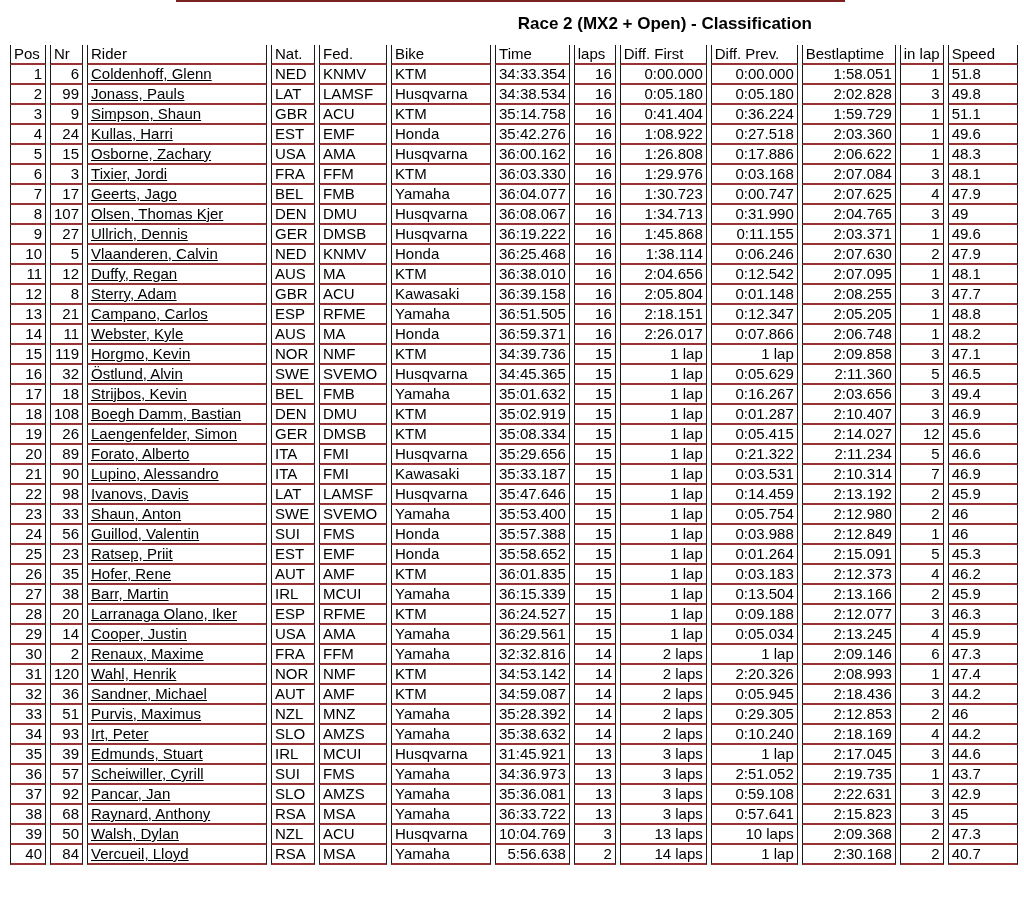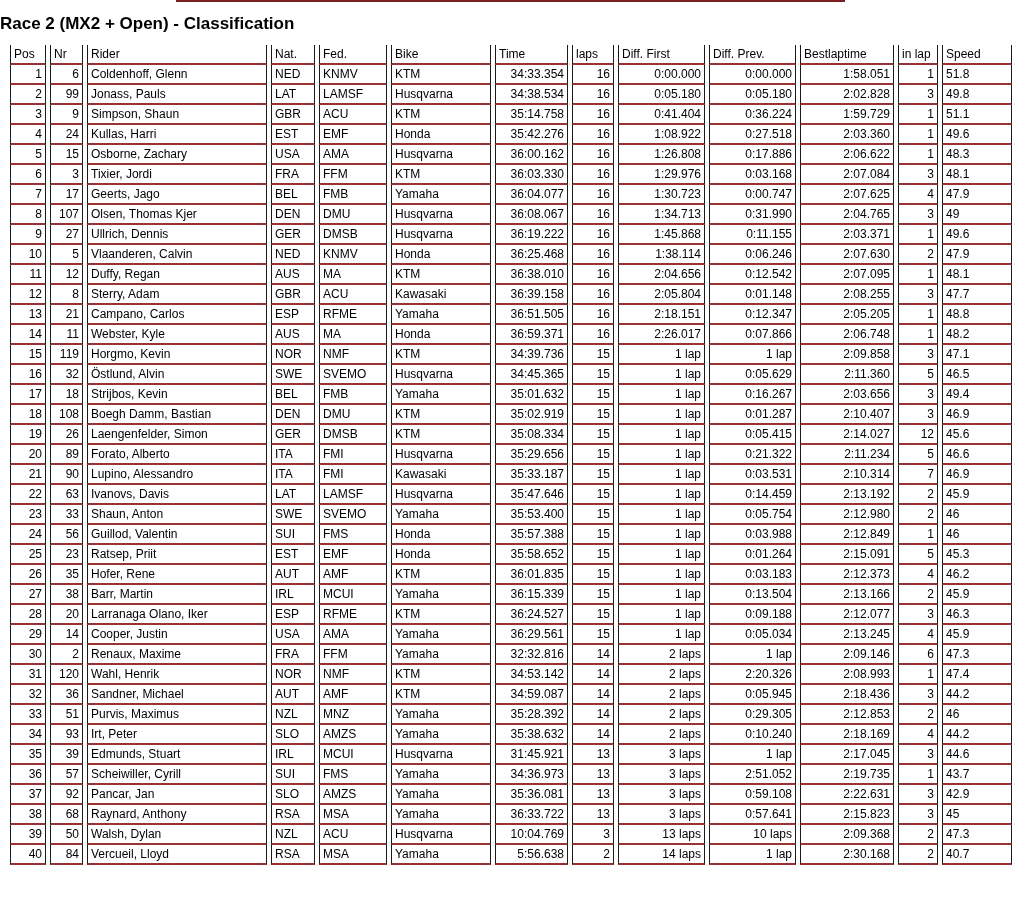--- a/index.html
+++ b/index.html
@@ -5,44 +5,44 @@
   html,body{margin:0;padding:0;background:#ffffff;}
   body{
     width:1024px;height:907px;position:relative;overflow:hidden;
     font-family:"Liberation Sans","DejaVu Sans",sans-serif;color:#000;
   }
   .top-crop-bar{
     position:absolute;top:0;left:176px;width:669px;height:2px;
     background:#7a2020;
   }
   .title-wrap{
-    position:absolute;top:14px;left:0;width:800px;text-align:left;
+    position:absolute;top:14px;left:12px;width:800px;text-align:right;
   }
   .title-wrap h1{
     margin:0;font-size:17px;font-weight:bold;letter-spacing:0;
   }
   table.classification{
     position:absolute;top:45px;left:6px;
     border-collapse:separate;border-spacing:4px 0;
-    table-layout:fixed;font-size:12px;line-height:14px;
+    table-layout:fixed;font-size:15px;line-height:14px;
   }
   table.classification th,
   table.classification td{
     height:18px;
     border-left:1px solid #1a1a1a;
     border-right:1px solid #1a1a1a;
     border-bottom:2px solid #993333;
     padding:0 3px;
     white-space:nowrap;overflow:hidden;
     font-weight:normal;text-align:left;vertical-align:middle;
     background:#fff;
   }
   table.classification td.al-r{text-align:right;}
   table.classification td.rider span{
-    cursor:pointer;
+    text-decoration:underline;cursor:pointer;
   }
 </style>
 </head>
 <body>
 
 <div class="top-crop-bar"></div>
 
 <div class="title-wrap">
   <h1>Race 2 (MX2 + Open) - Classification</h1>
 </div>
@@ -391,21 +391,21 @@
         <td class="al-r">35:33.187</td>
         <td class="al-r">15</td>
         <td class="al-r">1 lap</td>
         <td class="al-r">0:03.531</td>
         <td class="al-r">2:10.314</td>
         <td class="al-r">7</td>
         <td>46.9</td>
       </tr>
       <tr>
         <td class="al-r">22</td>
-        <td class="al-r">63</td>
+        <td class="al-r">98</td>
         <td class="rider"><span>Ivanovs, Davis</span></td>
         <td>LAT</td>
         <td>LAMSF</td>
         <td>Husqvarna</td>
         <td class="al-r">35:47.646</td>
         <td class="al-r">15</td>
         <td class="al-r">1 lap</td>
         <td class="al-r">0:14.459</td>
         <td class="al-r">2:13.192</td>
         <td class="al-r">2</td>

